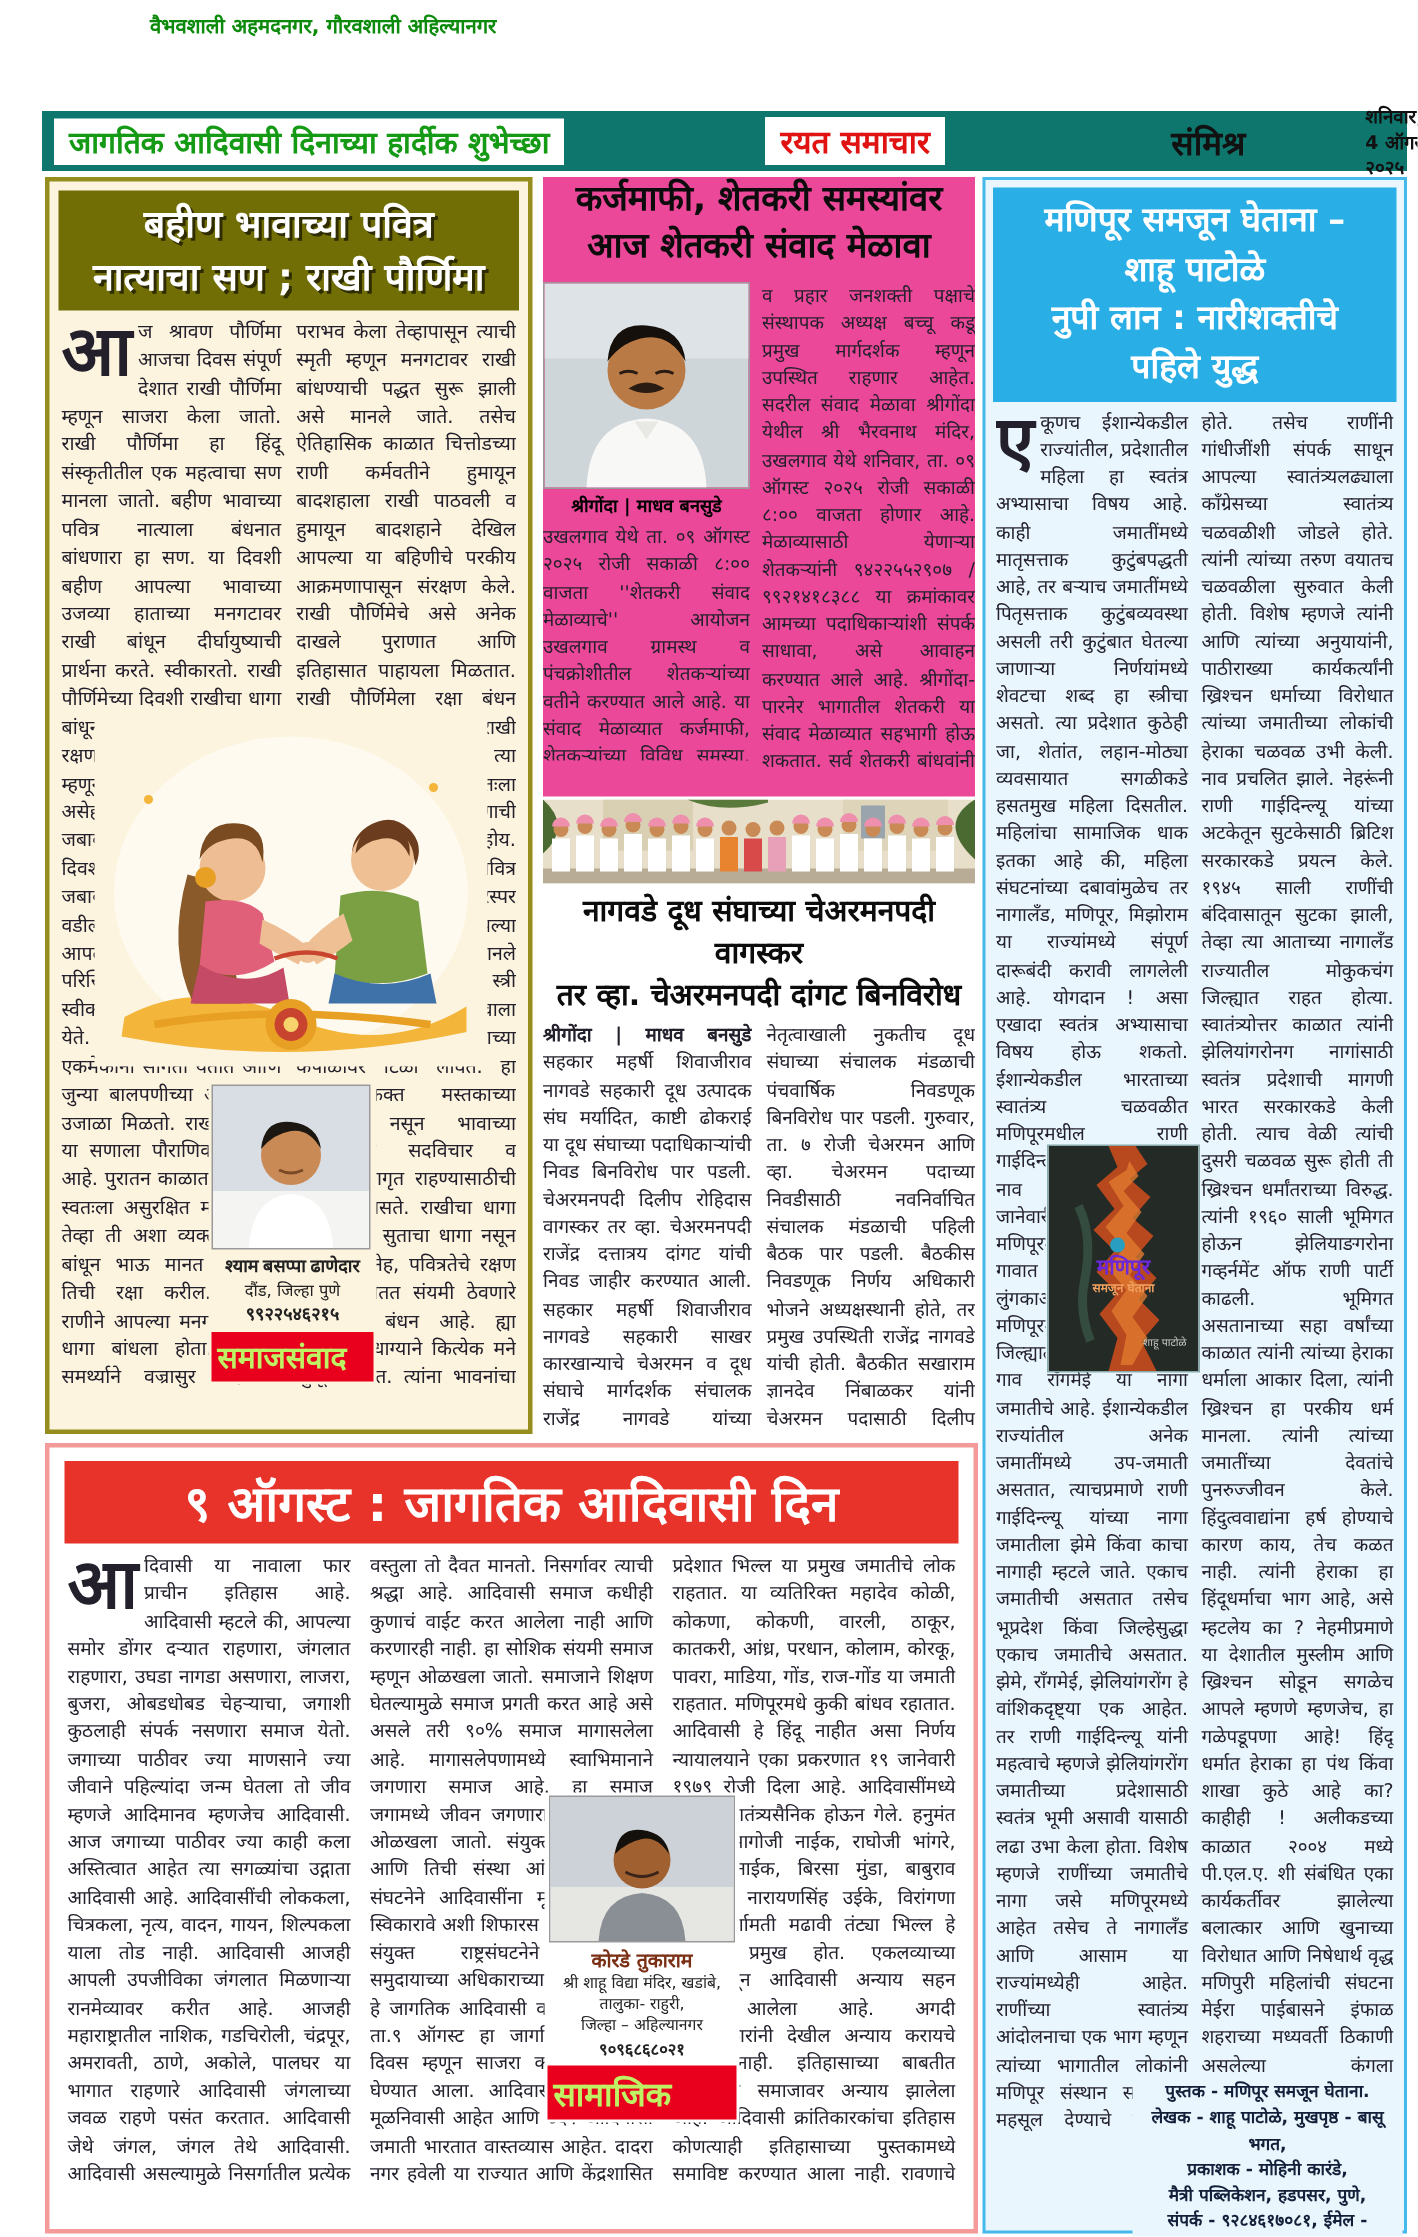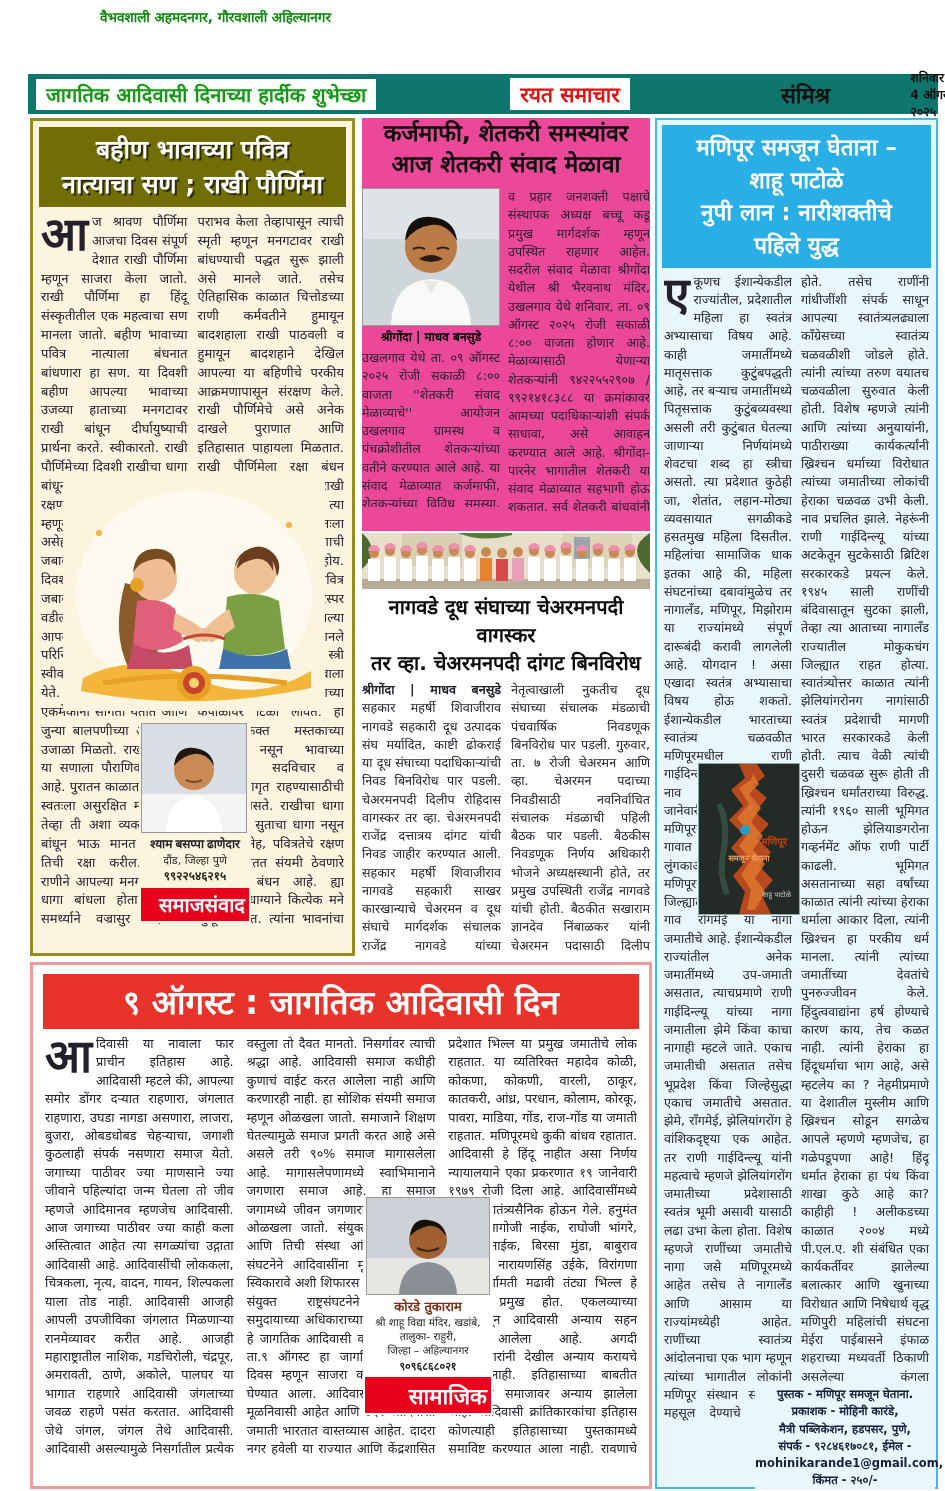--- a/index.html
+++ b/index.html
@@ -30,22 +30,22 @@
     border:3px solid #958d1e;}
   #col1 .headline{margin:6px;background:#706e04;color:#fff;text-align:center;
     font-weight:bold;font-size:25px;line-height:1.4;padding:5px 2px;
     text-shadow:2px 2px 0 #2e2c00;}
   #col1 .cols{margin:2px 8px;height:726px;column-count:2;column-gap:10px;}
   #rakhi-illu{left:30px;top:352px;width:262px;height:238px;background:#fdf4df;}
   #author1{left:106px;top:600px;width:112px;background:#fdf4df;text-align:center;padding:2px;}
   #author1 .name{font-weight:bold;font-size:12px;color:#222;margin-top:2px;font-family:Liberation Serif, serif;}
   #author1 .place{font-size:11px;color:#222;}
   #author1 .phone{font-weight:bold;font-size:12px;color:#222;}
-  .badge{background:#e8001d;color:#ffffff;font-weight:bold;font-size:20px;
-    padding:3px 4px;margin-top:4px;text-align:right;}
+  .badge{background:#e8001d;color:#bef264;font-weight:bold;font-size:20px;
+    padding:3px 4px;margin-top:4px;text-align:left;}
   .photo-frame{border:1px solid #999;display:block;}
   
   #col2a{left:362px;top:118px;width:288px;height:413px;background:#ec4899;}
   #col2a .headline{font-weight:bold;font-size:23px;line-height:1.35;text-align:center;color:#0c0c0c;}
   #col2a .flexwrap{display:flex;gap:8px;margin-top:8px;height:330px;overflow:hidden;}
   #col2a .leftcell{width:138px;flex:none;}
   #col2a .caption{font-weight:bold;font-size:12px;text-align:center;margin:2px 0 4px 0;}
   #col2a .bodytxt{font-size:12.6px;}
   
   #col2b{left:362px;top:533px;width:288px;height:427px;background:#fff;}
@@ -260,27 +260,28 @@
   </div>
 
   <div class="abs" id="bookcover">
     <svg width="100" height="150" viewBox="0 0 100 150" style="display:block;border:1px solid #8aa;">
       <rect width="100" height="150" fill="#242a25"></rect>
       <path d="M58 0 L66 12 L54 22 L68 34 L56 48 L70 60 L58 74 L72 88 L60 102 L74 116 L62 130 L72 150 L40 150 L46 128 L34 112 L46 98 L32 84 L44 70 L30 56 L44 42 L32 26 L46 14 L40 0 Z" fill="#b8491e"></path>
       <path d="M54 10 L60 20 L50 30 L62 44 L52 58 L64 72 L54 86 L66 100 L56 114 L66 128 L56 146 L48 146 L52 126 L42 110 L52 96 L40 82 L50 68 L38 54 L50 40 L40 24 L52 16 Z" fill="#e07a2e" opacity=".8"></path>
       <path d="M20 40 Q30 60 24 90 Q20 110 28 130" stroke="#3c5a4a" stroke-width="6" fill="none" opacity=".7"></path>
       <circle cx="46" cy="66" r="5" fill="#2a9ec0"></circle>
     </svg>
-    <div class="abs" style="left:14px;top:72px;width:76px;text-align:right;color:#c2410c;font-weight:bold;font-size:10px;">मणिपूर</div>
+    <div class="abs" style="left:14px;top:72px;width:76px;text-align:center;color:#6d28d9;font-weight:bold;font-size:14px;">मणिपूर</div>
     <div class="abs" style="left:10px;top:90px;width:84px;text-align:center;color:#f0a060;font-weight:bold;font-size:8px;">समजून घेताना</div>
     <div class="abs" style="left:10px;top:128px;width:84px;text-align:right;color:#cccccc;font-size:7px;">शाहू पाटोळे</div>
   </div>
 
   <div class="abs" id="pubinfo">
     <div>पुस्तक - मणिपूर समजून घेताना.</div>
+    <div>लेखक - शाहू पाटोळे, मुखपृष्ठ - बासू भगत,</div>
     <div>प्रकाशक - मोहिनी कारंडे,</div>
     <div>मैत्री पब्लिकेशन, हडपसर, पुणे,</div>
     <div>संपर्क - ९२८४६१७०८१, ईमेल -</div>
     <div>mohinikarande1@gmail.com, किंमत - २५०/-</div>
   </div>
 </div>
 
 <div class="abs" id="bottombox">
   <div class="banner">९ ऑगस्ट : जागतिक आदिवासी दिन</div>
   <div class="cols bodytxt">

